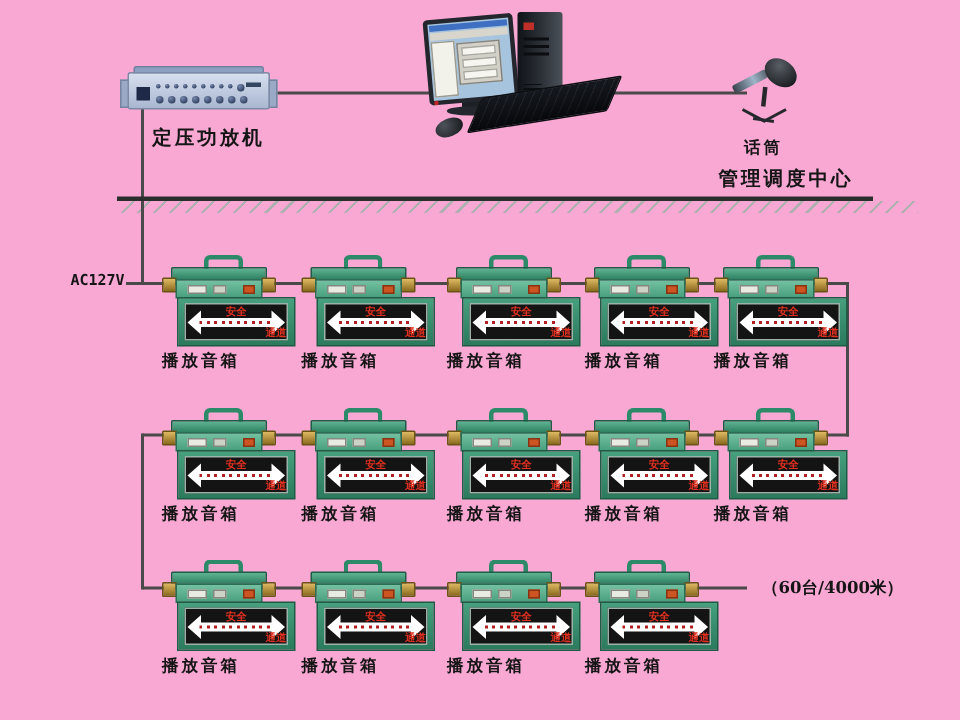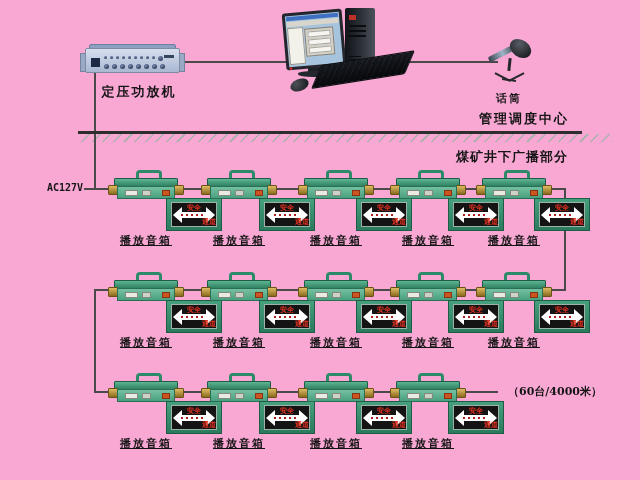--- a/index.html
+++ b/index.html
@@ -79,36 +79,36 @@
            background:linear-gradient(#5fb493,#2f8263);border:1px solid #1f5c46;border-radius:1px;}
   .spk-strip{position:absolute;left:0;top:16px;width:58px;height:13px;box-sizing:border-box;
            background:linear-gradient(#74c1a2,#49a07e);border:1px solid #2a6f55;}
   .chip{position:absolute;top:3px;height:6px;box-sizing:border-box;}
   .chip.c1{left:7px;width:13px;background:#e9eae2;border:1px solid #85887f;}
   .chip.c2{left:24px;width:9px;background:#ccd2c6;border:1px solid #85887f;}
   .chip.c3{right:4px;width:8px;background:#cc5522;border:1px solid #8a3312;}
   .spk-term{position:absolute;top:15px;width:8px;height:8px;border-radius:1px;
            background:linear-gradient(#dfba63,#8a6a1e);border:1px solid #6b5316;}
   .spk-term.l{left:-9px;} .spk-term.r{right:-9px;}
-  .spk-body{position:absolute;left:1px;top:28px;width:56px;height:33px;box-sizing:border-box;
-           background:linear-gradient(#46a07e,#2b7a5d);border:1px solid #1e5c45;margin-left:48px;}
+  .spk-body{position:absolute;left:1px;top:28px;width:79px;height:33px;box-sizing:border-box;
+           background:linear-gradient(#46a07e,#2b7a5d);border:1px solid #1e5c45;}
   .sign{position:absolute;left:4px;top:3px;right:4px;bottom:3px;background:#141414;border:1px solid #9db3a9;}
   .shaft{position:absolute;left:8px;right:8px;top:50%;height:6px;margin-top:-3px;background:#fff;}
   .shaft i{position:absolute;left:1px;right:1px;top:2px;height:2px;
            background:repeating-linear-gradient(90deg,#b02020 0 2px,transparent 2px 5px);}
   .ah{position:absolute;top:50%;width:0;height:0;border-top:8px solid transparent;
       border-bottom:8px solid transparent;margin-top:-8px;}
   .ah.al{left:1px;border-right:9px solid #fff;}
   .ah.ar{right:1px;border-left:9px solid #fff;}
   .sign-txt{position:absolute;left:0;right:0;text-align:center;color:#e03020;font-size:7px;
             font-weight:bold;line-height:1;z-index:2;font-family:"DejaVu Serif",serif;}
   .sign-txt.t{top:1px;} .sign-txt.b{bottom:1px;text-align:right;}
-  .spk-label{position:absolute;top:63px;left:-9px;width:76px;text-align:center;font-size:11px;
+  .spk-label{position:absolute;top:63px;left:-9px;width:76px;font-size:11px;
             font-weight:bold;letter-spacing:2px;color:#151515;
-            font-family:"DejaVu Serif","Liberation Serif",serif;text-decoration:underline;}
+            font-family:"DejaVu Serif","Liberation Serif",serif;}
 </style>
 </head>
 <body>
 
 <div class="stage">
 
   <div class="wire h" style="left:178px;top:61px;width:320px;"></div>
   <div class="wire v" style="left:94px;top:72px;height:118px;"></div>
   <div class="ground-line" style="left:78px;top:131px;width:504px;"></div>
   <div class="ground-hatch" style="left:80px;top:134px;width:532px;"></div>
@@ -176,21 +176,20 @@
 
   <div class="mic-handle"></div>
   <div class="mic-head"></div>
   <div class="mic-post"></div>
   <div class="mic-leg a"></div>
   <div class="mic-leg b"></div>
   <div class="mic-leg c"></div>
   <div class="cn" style="left:488px;top:91px;width:42px;font-size:11px;">话筒</div>
 
   <div class="cn" style="left:468px;top:110px;width:112px;font-size:13px;">管理调度中心</div>
-  <div class="cn" style="left:448px;top:148px;width:128px;font-size:13px;letter-spacing:1px;">煤矿井下广播部分</div>
   <div class="cn mono" style="left:44px;top:182px;width:42px;font-size:10px;">AC127V</div>
   <div class="cn" style="left:500px;top:384px;width:110px;font-size:11px;letter-spacing:0;">（60台/4000米）</div>
 
   <div class="spk" style="left:117px;top:170px;">
     <div class="spk-handle"></div>
     <div class="spk-lid"></div>
     <div class="spk-term l"></div>
     <div class="spk-term r"></div>
     <div class="spk-strip">
         <i class="chip c1"></i>

